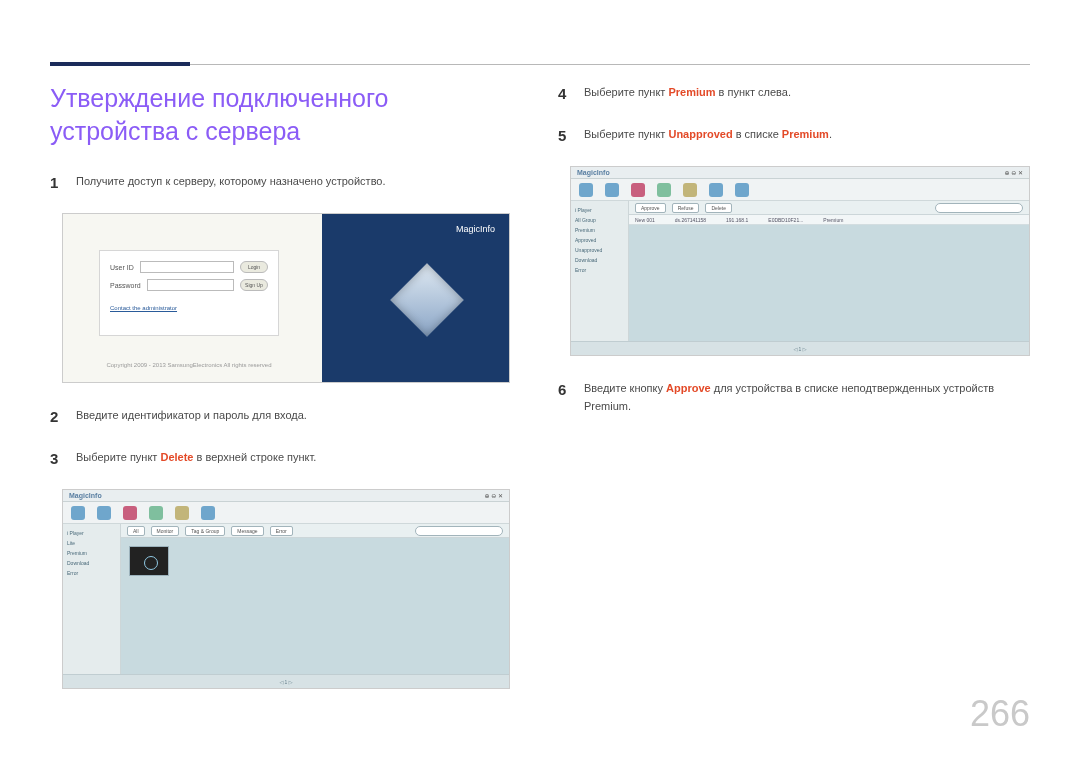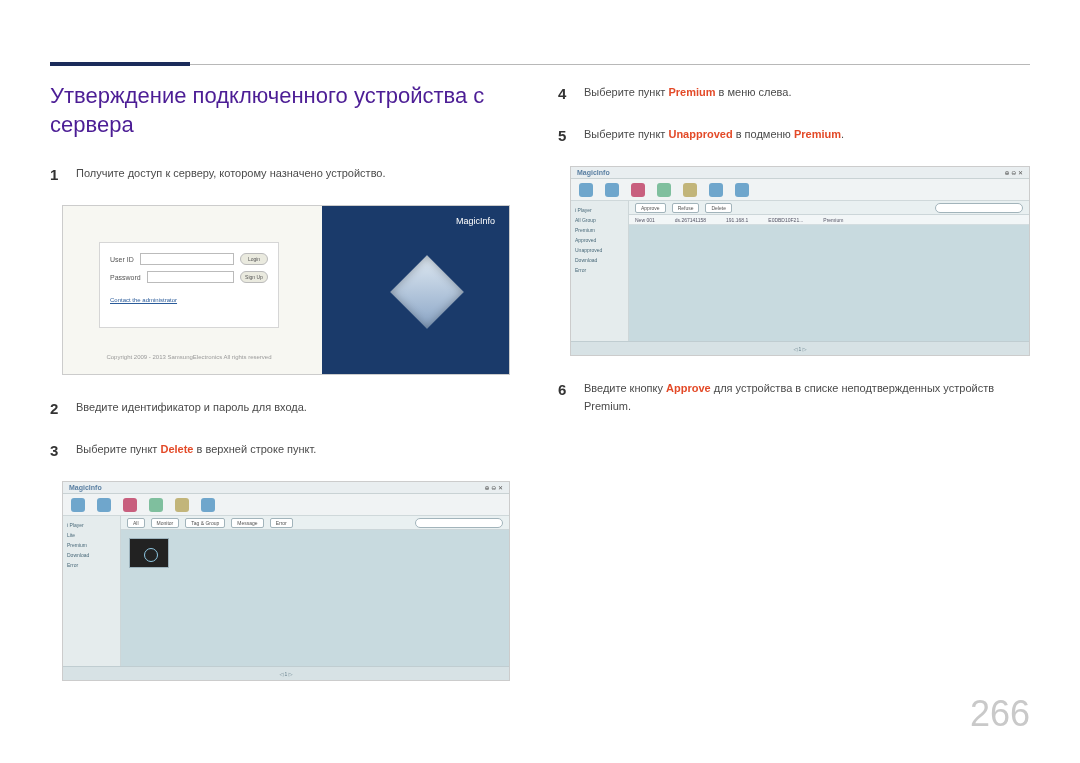--- a/index.html
+++ b/index.html
@@ -33,22 +33,22 @@
     background: #1b2b5a;
   }
   .columns {
     display: flex;
     gap: 48px;
     margin-top: 32px;
   }
   .col-left { flex: 1; max-width: 460px; }
   .col-right { flex: 1; max-width: 480px; }
   .section-title {
-    font-size: 22px;
-    color: #4c1d95;
+    font-size: 25px;
+    color: #8b5cf6;
     font-weight: 400;
     line-height: 1.3;
     margin-bottom: 24px;
   }
   .step {
     display: flex;
     gap: 14px;
     margin-bottom: 18px;
     font-size: 11px;
     color: #4a4a4a;
@@ -255,28 +255,28 @@
           </div>
         </div>
         <div class="app-status">◁ 1 ▷</div>
       </div>
     </div>
 
     <div class="col-right">
       <div class="step">
         <div class="step-num">4</div>
         <div class="step-body">
-          <span>Выберите пункт </span><span class="hl-red">Premium</span><span> в меню слева.</span>
+          <span>Выберите пункт </span><span class="hl-red">Premium</span><span> в пункт слева.</span>
         </div>
       </div>
 
       <div class="step">
         <div class="step-num">5</div>
         <div class="step-body">
-          <span>Выберите пункт </span><span class="hl-red">Unapproved</span><span> в подменю </span><span class="hl-red">Premium</span><span>.</span>
+          <span>Выберите пункт </span><span class="hl-red">Unapproved</span><span> в списке </span><span class="hl-red">Premium</span><span>.</span>
         </div>
       </div>
 
       <div class="shot shot-app tall">
         <div class="app-topbar">
           <span class="app-logo">MagicInfo</span>
           <span>⊕ ⊖ ✕</span>
         </div>
         <div class="app-toolbar">
           <div class="tb-icon b"></div>

